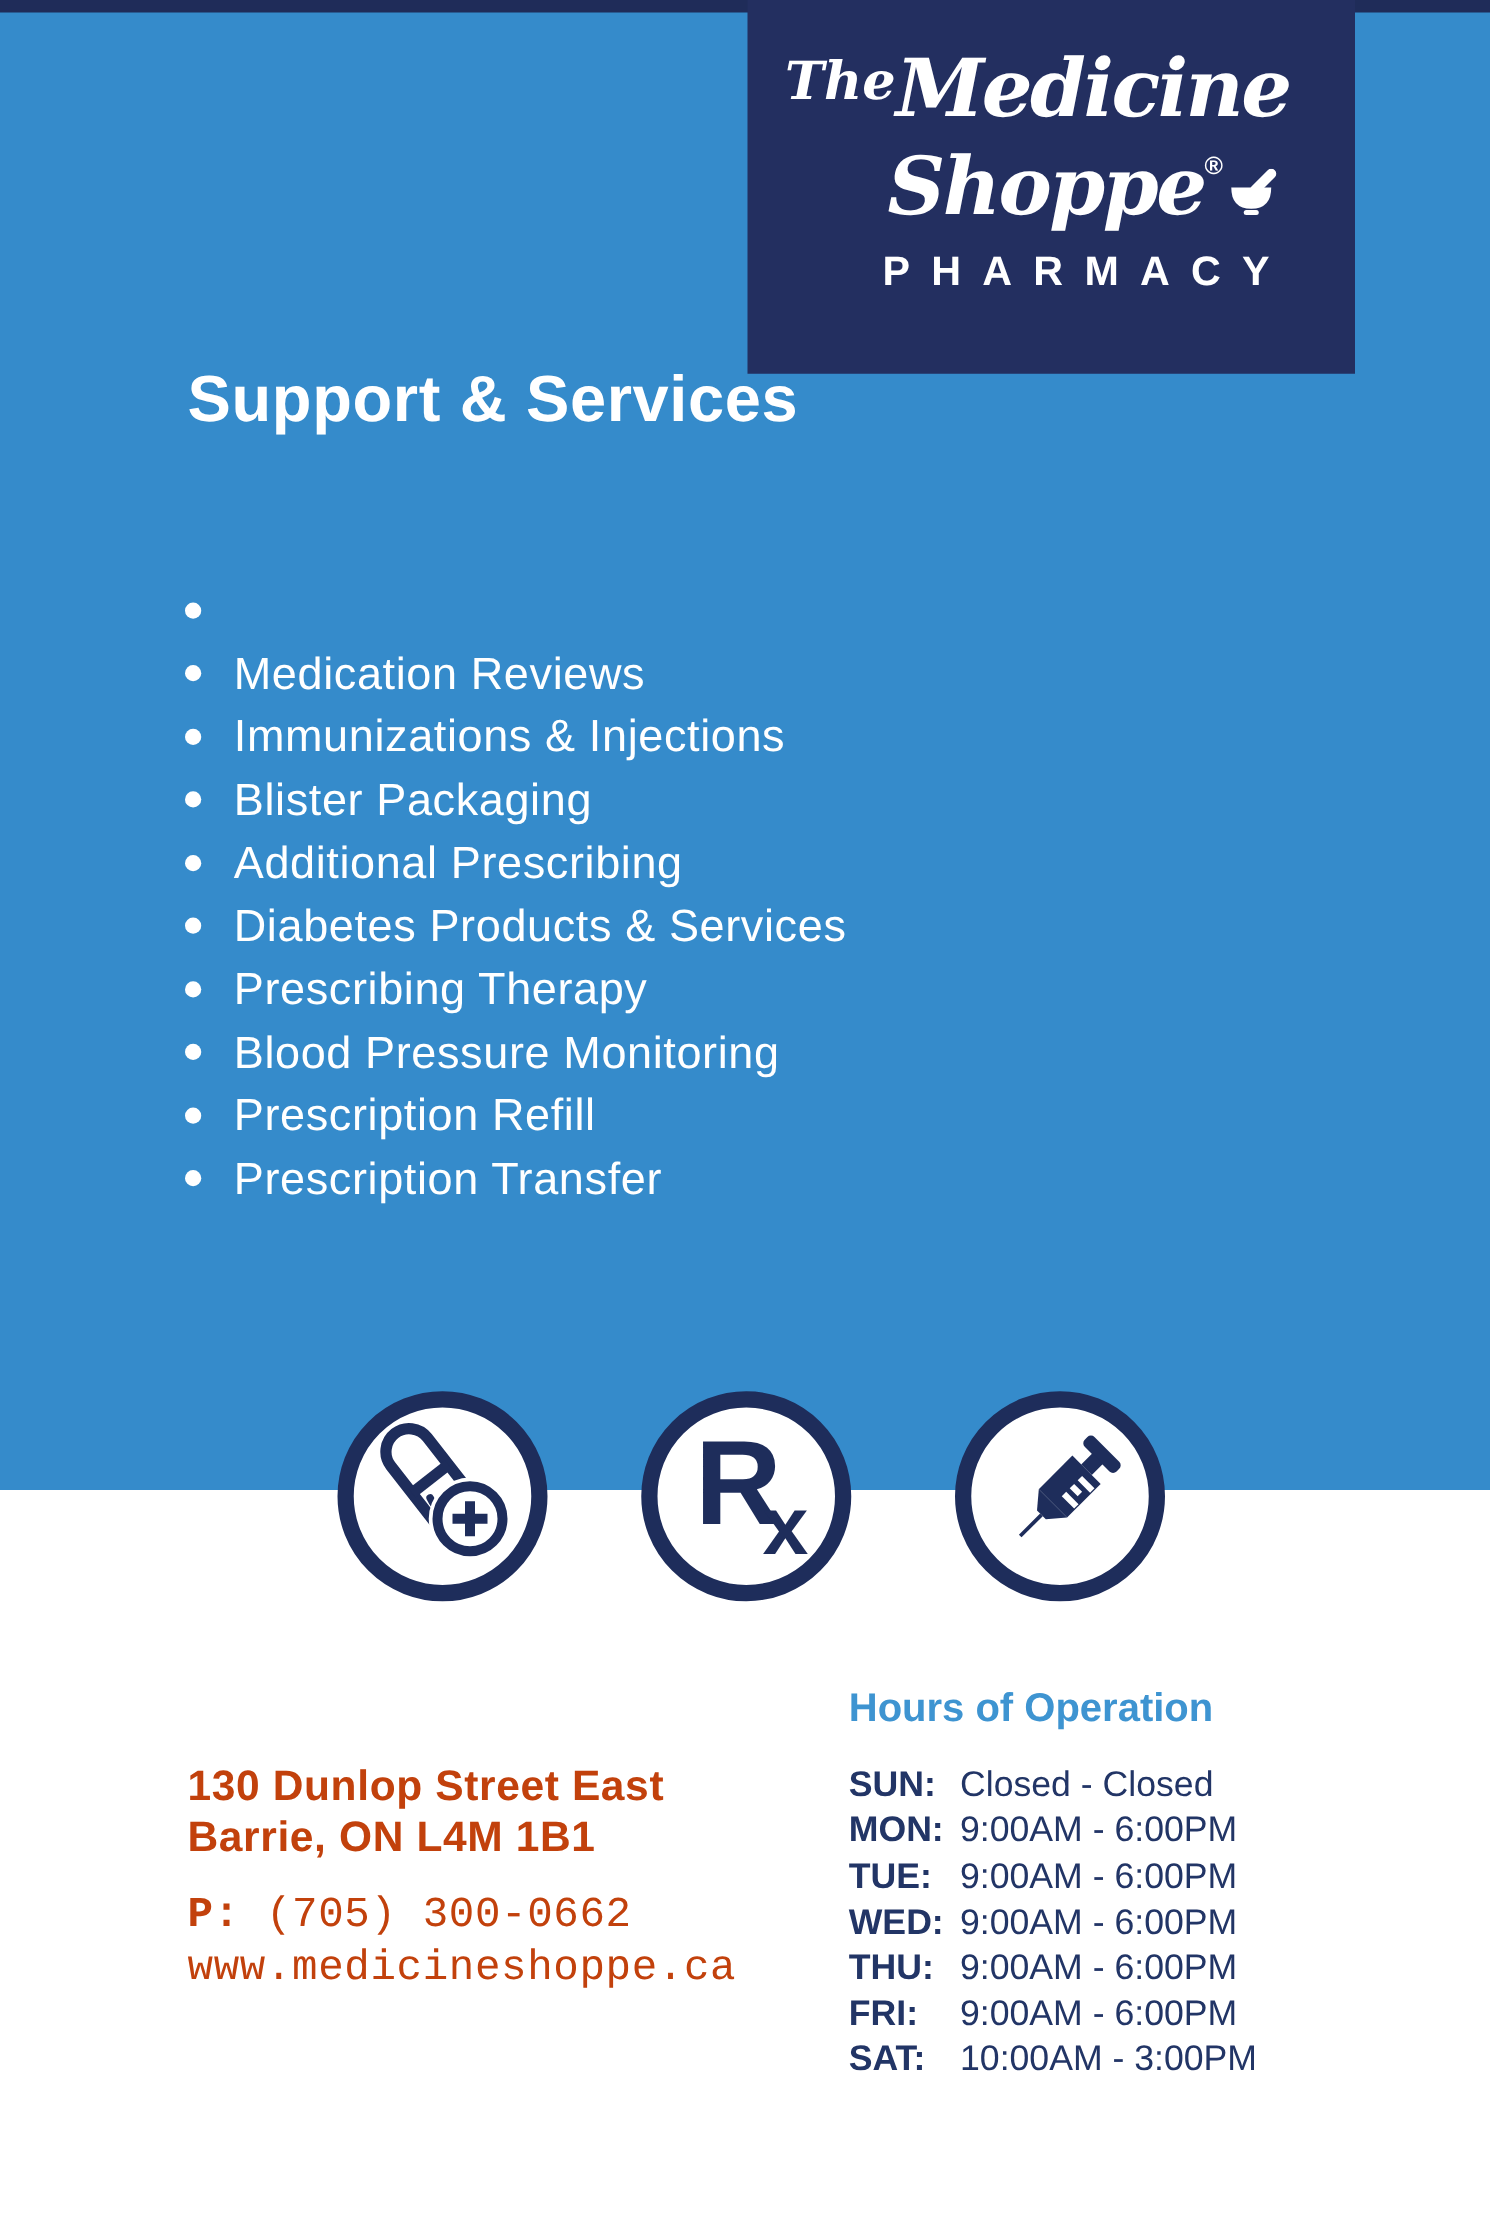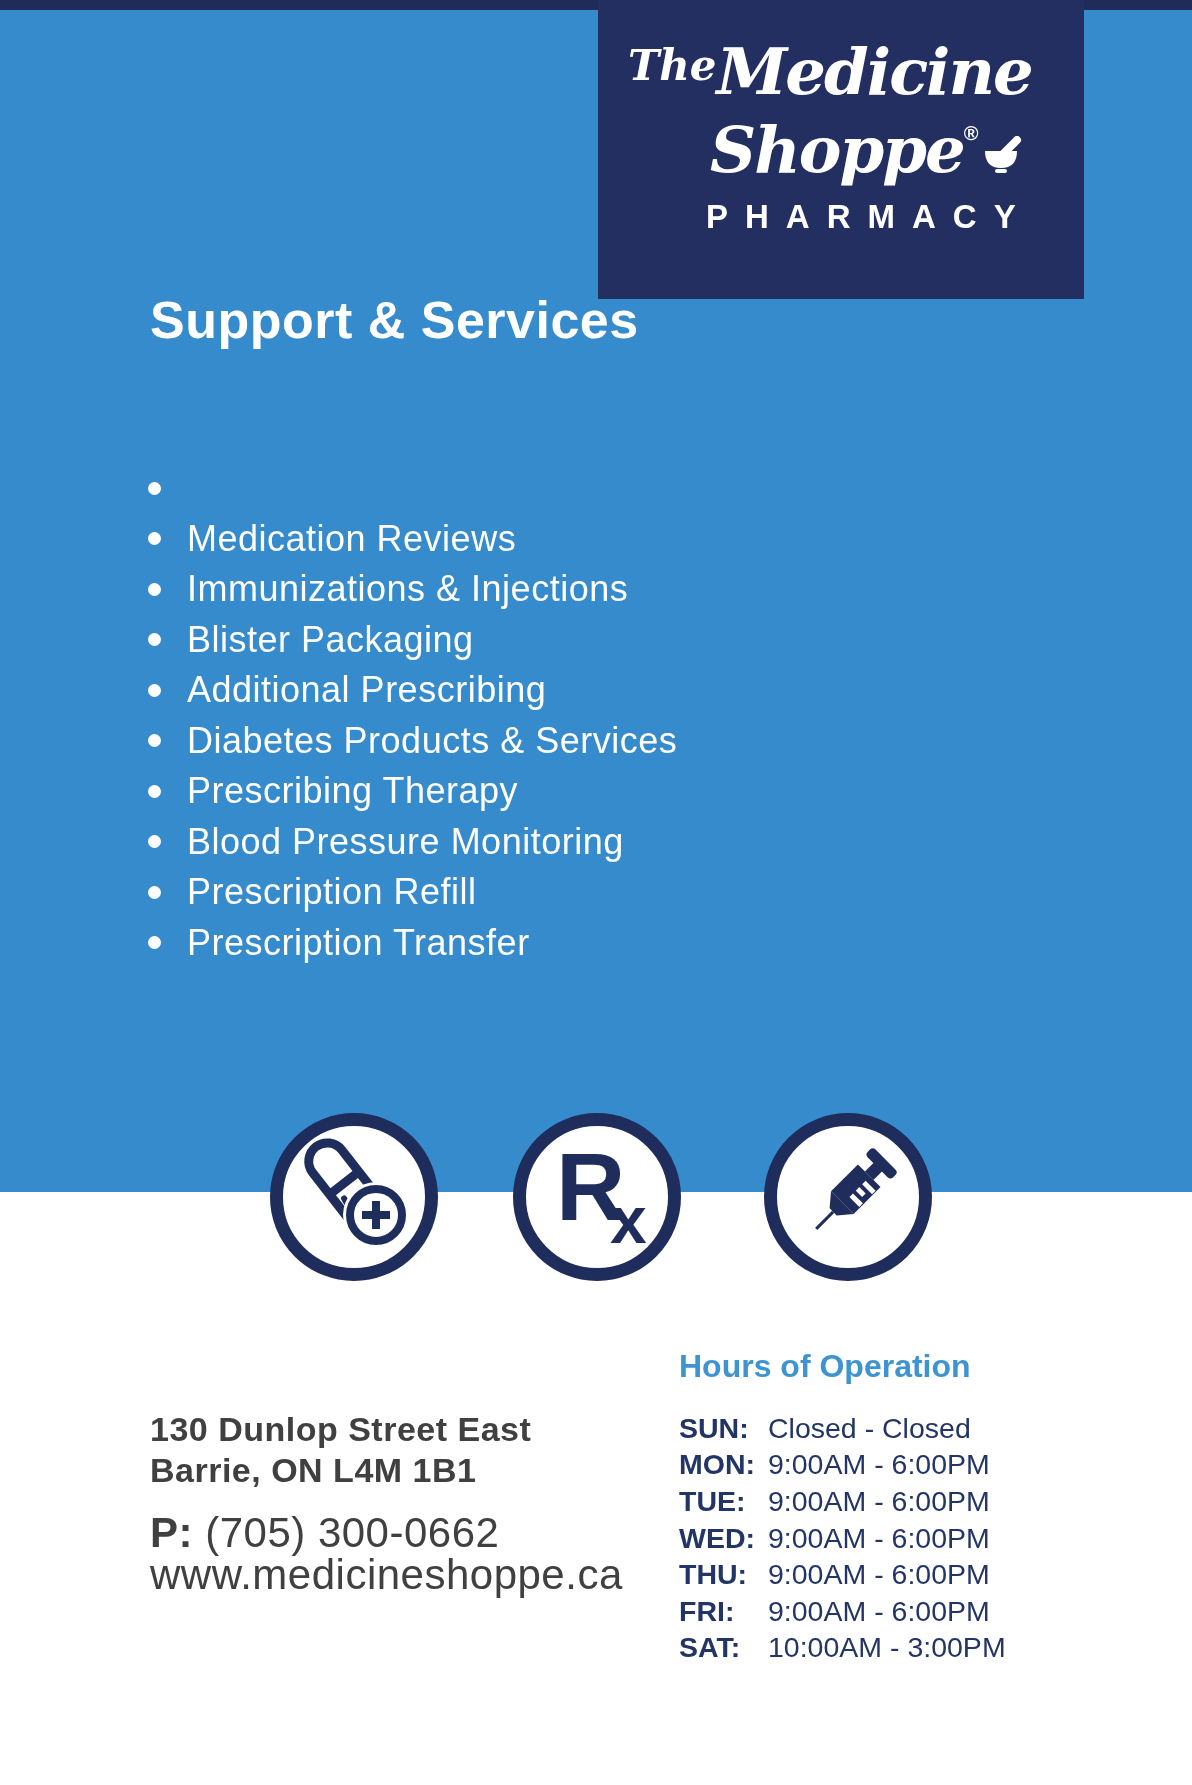--- a/index.html
+++ b/index.html
@@ -107,24 +107,24 @@
     position:absolute; left:30px; top:6px;
     font-size:96px; font-weight:bold;
   }
   .rx-x {
     position:absolute; left:84px; top:56px;
     font-size:66px; font-weight:bold;
   }
   
   .contact {
     position:absolute; left:150px; top:1409px;
-    color:#404040;
+    color:#c2410c;
   }
   .addr { font-size:34px; font-weight:bold; line-height:41px; letter-spacing:0.5px; }
-  .phone-web { margin-top:21px; font-size:42px; line-height:42px; letter-spacing:0.5px; }
+  .phone-web { margin-top:21px; font-size:34px; line-height:42px; letter-spacing:0.5px;font-family:Liberation Mono, monospace; }
   .phone-label { font-weight:bold; }
   
   .hours {
     position:absolute; left:679px; top:1348px;
     color:#223566;
   }
   .hours-title {
     color:#3E94D1;
     font-size:32px; font-weight:bold;
     margin-bottom:25px;

